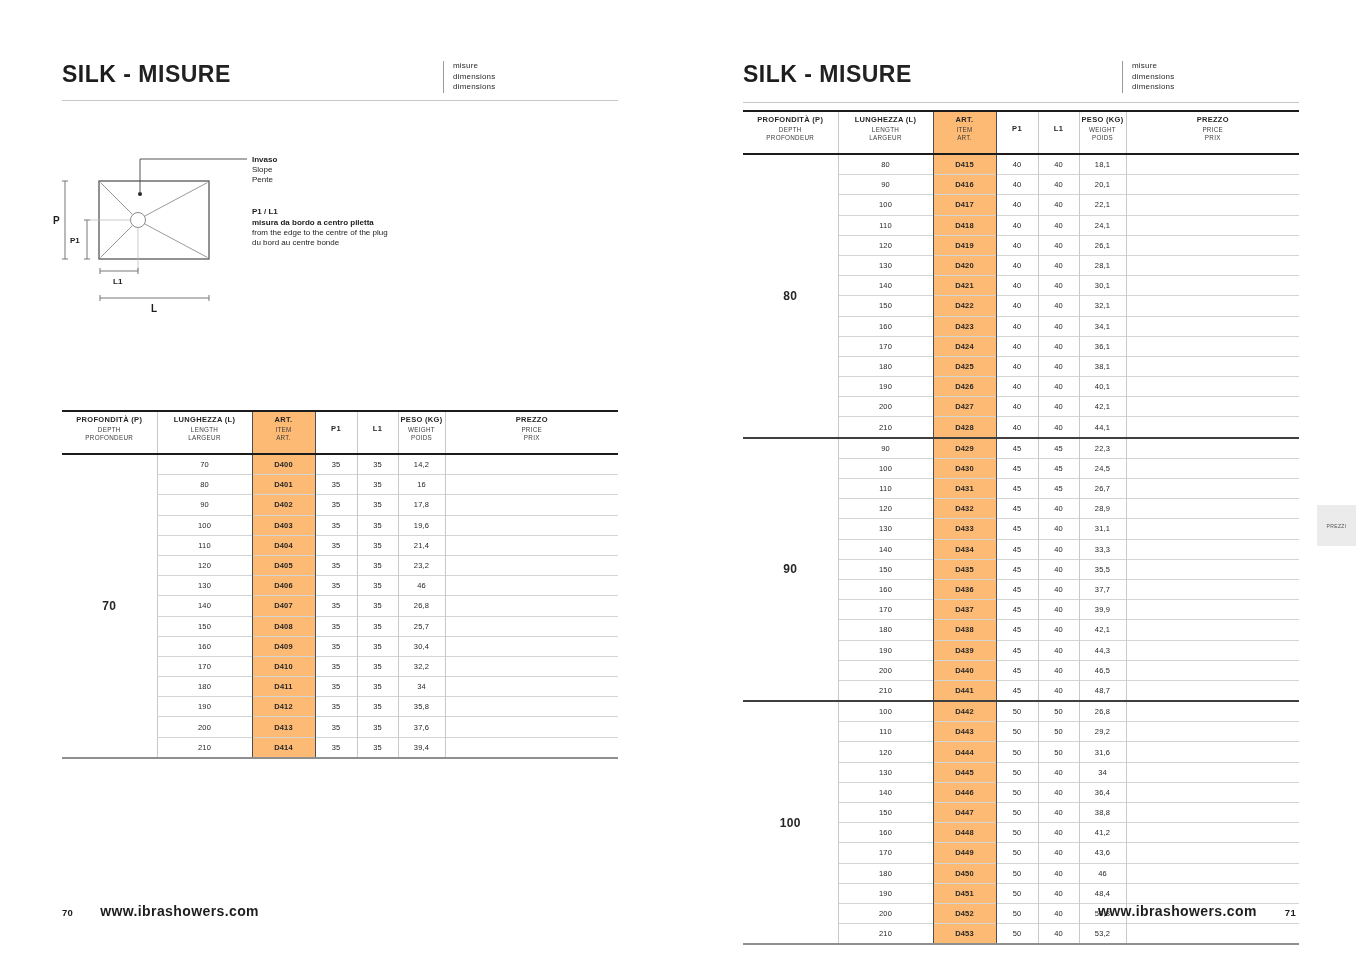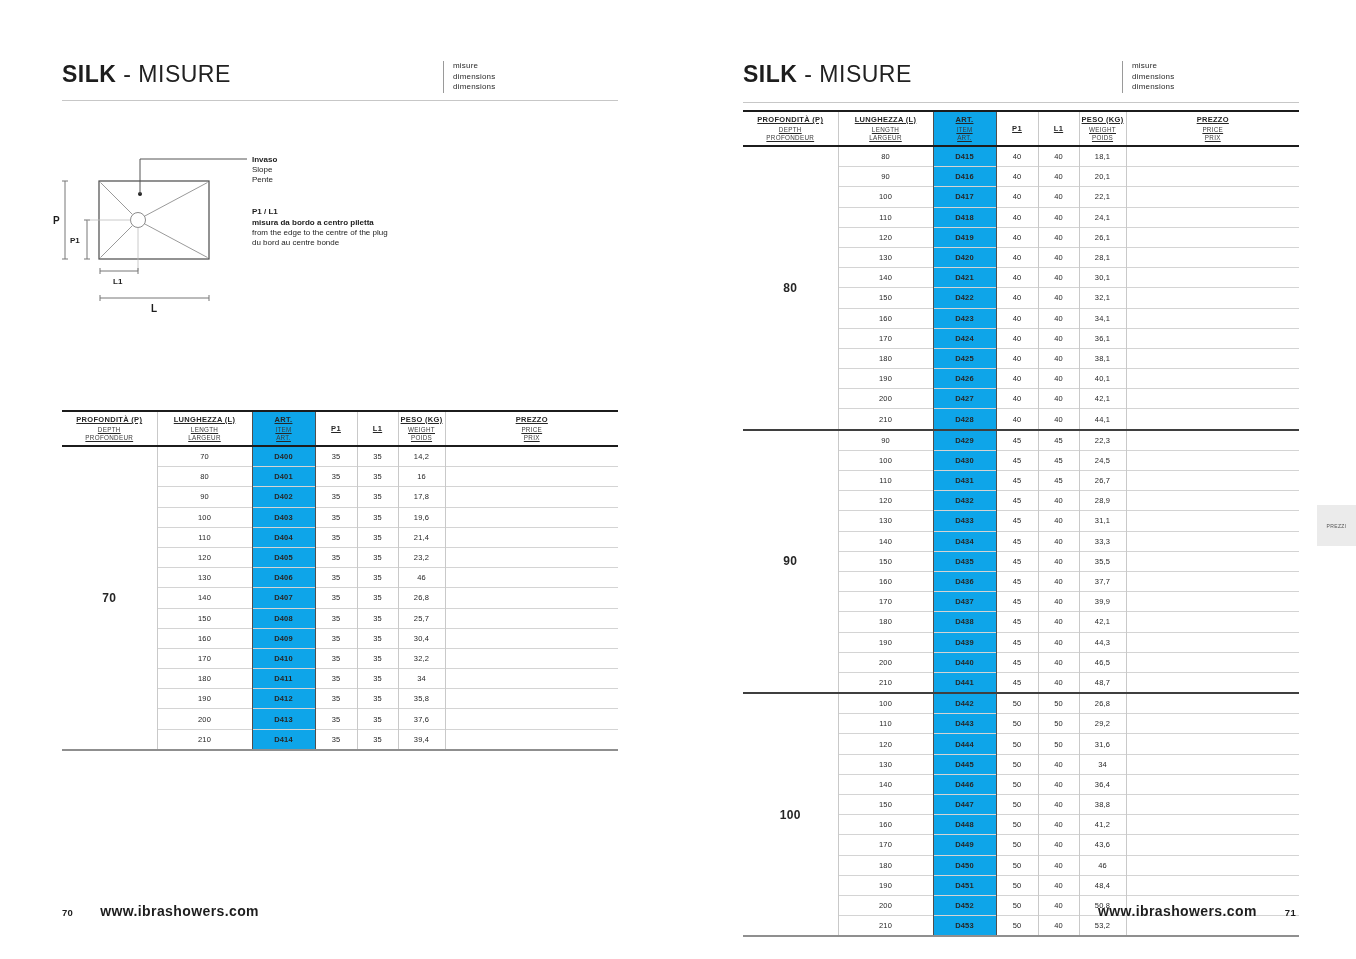--- a/index.html
+++ b/index.html
@@ -15,21 +15,21 @@
   .abs { position: absolute; }
 
   
   .page-title {
     font-size: 23px;
     line-height: 26px;
     letter-spacing: 0.5px;
     white-space: nowrap;
   }
   .page-title .brand { font-weight: 700; }
-  .page-title .rest  { font-weight: 400; color: #222; }
+  .page-title .rest  { font-weight: 700; color: #222; }
 
   .misure-block {
     border-left: 1px solid #9a9a9a;
     padding-left: 9px;
     line-height: 10.5px;
     font-size: 8px;
     letter-spacing: 0.2px;
     color: #2a2a2a;
   }
   .misure-block .m-main { font-weight: normal; }
@@ -42,44 +42,43 @@
     table-layout: fixed;
     width: 556px;
     background: #fff;
     font-size: 7.5px;
     color: #262626;
     border-top: 2px solid #1c1c1c;
     border-bottom: 2px solid #8f8f8f;
   }
   table.dims thead th {
     border-bottom: 2px solid #1c1c1c;
-    padding: 3px 0 4px;
+    padding: 3px 0 12px;
     vertical-align: middle;
     font-weight: bold;
     background: #fff;
-    text-decoration: underline;
   }
   table.dims .h-main { font-size: 7.5px; font-weight: bold; letter-spacing: 0.3px; }
   table.dims .h-sub  { font-size: 6.3px; font-weight: normal; color: #3d3d3d; letter-spacing: 0.3px; margin-top: 1.5px; }
   table.dims td {
     height: 19.2px;
     text-align: center;
     vertical-align: middle;
     border-top: 1px solid #d4d4d4;
     letter-spacing: 0.2px;
     padding: 0;
   }
   table.dims th { text-align: center; }
   table.dims tbody + tbody { border-top: 2px solid #3f3f3f; }
   table.dims .c0 { font-weight: bold; font-size: 12px; letter-spacing: 0.4px; }
   table.dims .c1 { border-left: 1px solid #c9c9c9; }
   table.dims .c2 {
     border-left: 1px solid #4f4f4f;
     border-right: 1px solid #4f4f4f;
-    background: #0ea5e9;
+    background: #fdba74;
     font-weight: bold;
     margin-top: 16px;
   }
   table.dims .c4, table.dims .c5, table.dims .c6 { border-left: 1px solid #c9c9c9; }
 
   
   .footer { display: flex; align-items: baseline; font-weight: bold; }
   .footer .pagenum { font-size: 9.5px; letter-spacing: 0.3px; }
   .footer .site    { font-size: 14px; letter-spacing: 0.4px; }
   .footer-left  { gap: 27px; }

